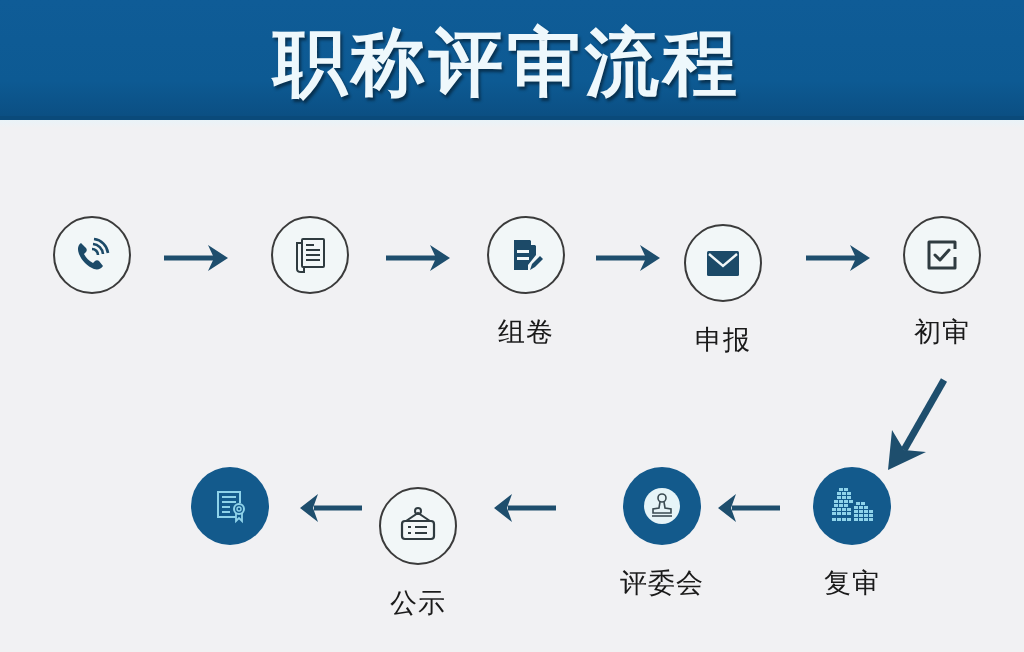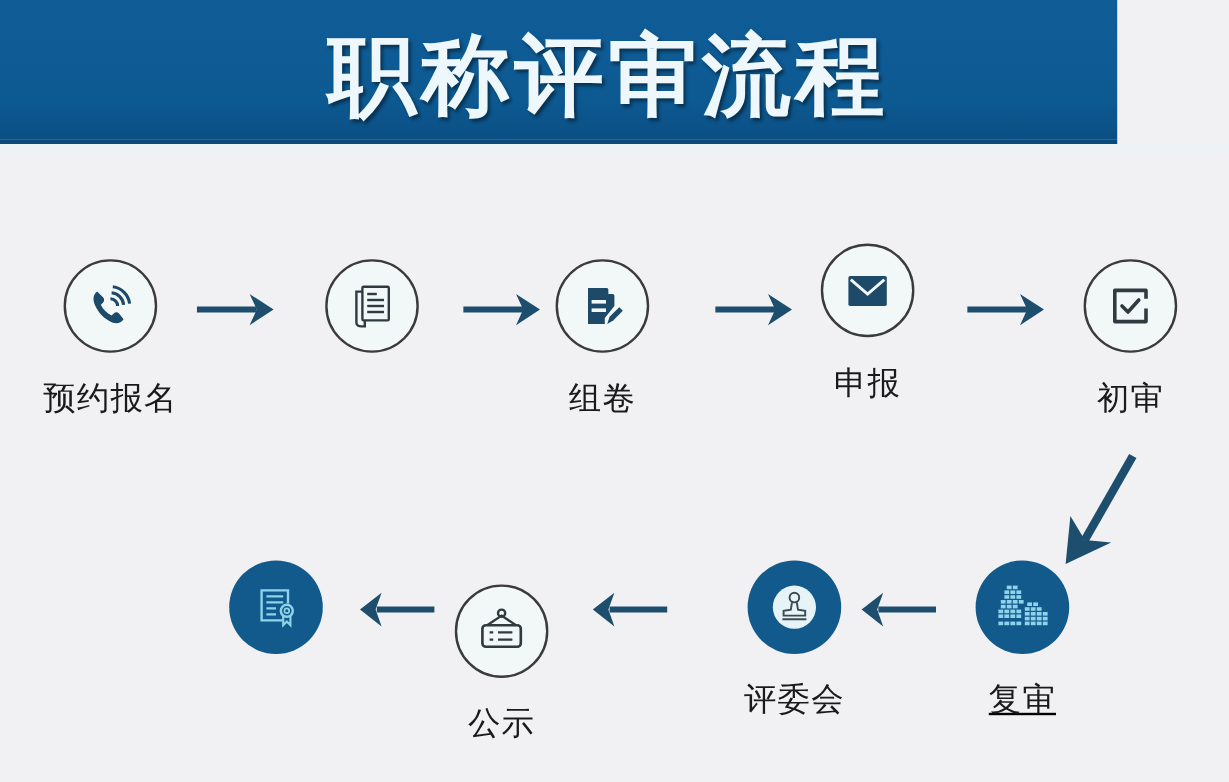--- a/index.html
+++ b/index.html
@@ -2,21 +2,21 @@
 <html><head>
   <meta charset="utf-8">
   <style>
     html, body { margin: 0; padding: 0; }
     body {
       width: 1024px; height: 652px; overflow: hidden; position: relative;
       background: #f1f1f3;
       font-family: "DejaVu Sans", "Liberation Sans", sans-serif;
     }
     .header {
-      position: absolute; left: 0; top: 0; width: 931px; height: 116px;
+      position: absolute; left: 0; top: 0; width: 1024px; height: 116px;
       background: linear-gradient(180deg, #0f5c97 0%, #0d5a93 70%, #0b4f83 100%);
       border-bottom: 4px solid #0a4a7a;
     }
     .header-shadow {
       position: absolute; left: 0; top: 120px; width: 1024px; height: 8px;
       background: linear-gradient(180deg, #e9f3f8, #f1f1f3);
     }
     .title {
       position: absolute; left: 0; width: 1024px; top: 14px;
       text-align: center; font-size: 74px; font-weight: bold;
@@ -50,54 +50,53 @@
   <div class="circle outline">
     <span>
       <svg width="40" height="40" viewBox="0 0 40 40">
         <path d="M9 8 C6 10 5 14 7 19 C10 26 15 31 22 34 C26 35 29 34 31 31 L27 26 C26 25 24 25 23 26 L21 28 C17 26 14 23 12 19 L14 17 C15 16 15 14 14 13 Z" fill="#1c4a68"></path>
         <path d="M20 14 A6 6 0 0 1 26 20" stroke="#1c4a68" stroke-width="2.6" fill="none"></path>
         <path d="M21 9 A11 11 0 0 1 31 19" stroke="#1c4a68" stroke-width="2.6" fill="none"></path>
         <path d="M22 4 A16 16 0 0 1 36 18" stroke="#1c4a68" stroke-width="2.6" fill="none"></path>
       </svg>
     </span>
   </div>
-  <div class="label">预约报名</div>
 </div>
 
 <div class="step" style="left:220px; top:216px;">
   <div class="circle outline">
     <span>
       <svg width="40" height="40" viewBox="0 0 40 40">
         <rect x="12" y="4" width="22" height="28" rx="1" fill="none" stroke="#2f3b40" stroke-width="2"></rect>
         <path d="M12 8 L7 8 L7 34 C7 36 9 37 11 37 L14 37 L14 32" fill="none" stroke="#2f3b40" stroke-width="2"></path>
         <line x1="16" y1="10" x2="24" y2="10" stroke="#2f3b40" stroke-width="2"></line>
         <line x1="16" y1="15" x2="30" y2="15" stroke="#2f3b40" stroke-width="2"></line>
         <line x1="16" y1="20" x2="30" y2="20" stroke="#2f3b40" stroke-width="2"></line>
         <line x1="16" y1="25" x2="30" y2="25" stroke="#2f3b40" stroke-width="2"></line>
       </svg>
     </span>
   </div>
 </div>
 
-<div class="step" style="left:412px; top:216px;">
+<div class="step" style="left:436px; top:216px;">
   <div class="circle outline">
     <span>
       <svg width="40" height="40" viewBox="0 0 40 40">
         <path d="M8 5 L24 5 L30 11 L30 20 L22 30 L22 35 L8 35 Z" fill="#1c4a68"></path>
         <path d="M25 5 L30 10 L25 10 Z" fill="#f2f7f8"></path>
         <rect x="11" y="15" width="12" height="3" fill="#f2f7f8"></rect>
         <rect x="11" y="22" width="12" height="3" fill="#f2f7f8"></rect>
         <path d="M24 35 L26 29 L34 21 L37 24 L29 32 Z" fill="#1c4a68"></path>
       </svg>
     </span>
   </div>
   <div class="label">组卷</div>
 </div>
 
-<div class="step" style="left:633px; top:203px;">
+<div class="step" style="left:633px; top:224px;">
   <div class="circle outline">
     <span>
       <svg width="40" height="40" viewBox="0 0 40 40">
         <rect x="4" y="8" width="32" height="25" rx="1.5" fill="#1c4a68"></rect>
         <path d="M6 11 L20 23 L34 11" fill="none" stroke="#f2f7f8" stroke-width="2.4"></path>
       </svg>
     </span>
   </div>
   <div class="label">申报</div>
 </div>
@@ -129,21 +128,21 @@
 <svg class="arrow" style="left:806px; top:240px;" width="66" height="36">
   <line x1="0" y1="18" x2="50" y2="18" stroke="#1e4e6d" stroke-width="5"></line>
   <path d="M44 5 L64 18 L44 31 L50 18 Z" fill="#1e4e6d"></path>
 </svg>
 
 <svg class="arrow" style="left:882px; top:374px;" width="70" height="100">
   <line x1="62" y1="6" x2="22" y2="76" stroke="#1e4e6d" stroke-width="7"></line>
   <path d="M6 96 L10 56 L22 76 L44 78 Z" fill="#1e4e6d"></path>
 </svg>
 
-<div class="step" style="left:762px; top:467px;text-decoration:underline;">
+<div class="step" style="left:762px; top:467px;">
   <div class="circle filled">
     <span>
       <svg width="44" height="44" viewBox="0 0 44 44">
         <g fill="#8fd3ea">
           <rect x="9" y="4" width="4" height="3"></rect>
             <rect x="14" y="4" width="4" height="3"></rect>
           <rect x="7" y="8" width="4" height="3"></rect>
             <rect x="12" y="8" width="4" height="3"></rect>
             <rect x="17" y="8" width="4" height="3"></rect>
           <rect x="7" y="12" width="4" height="3"></rect>

